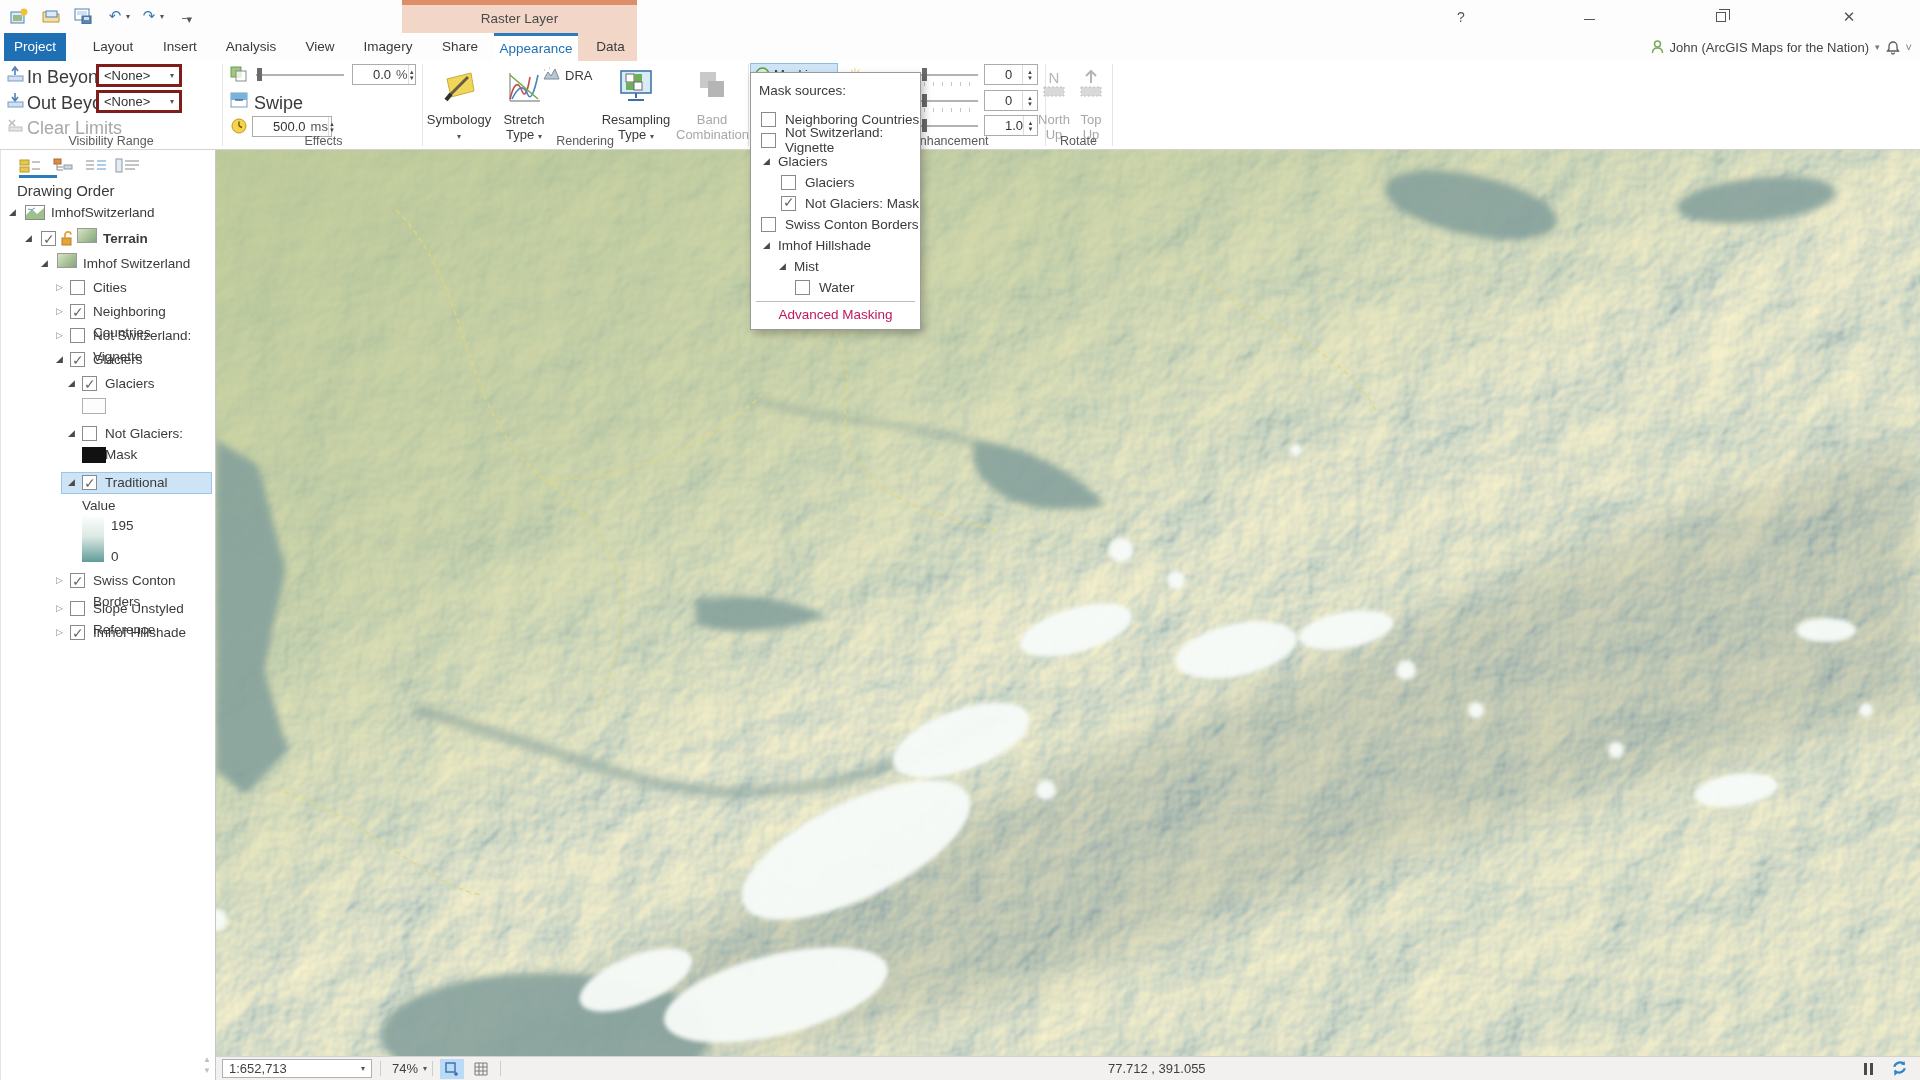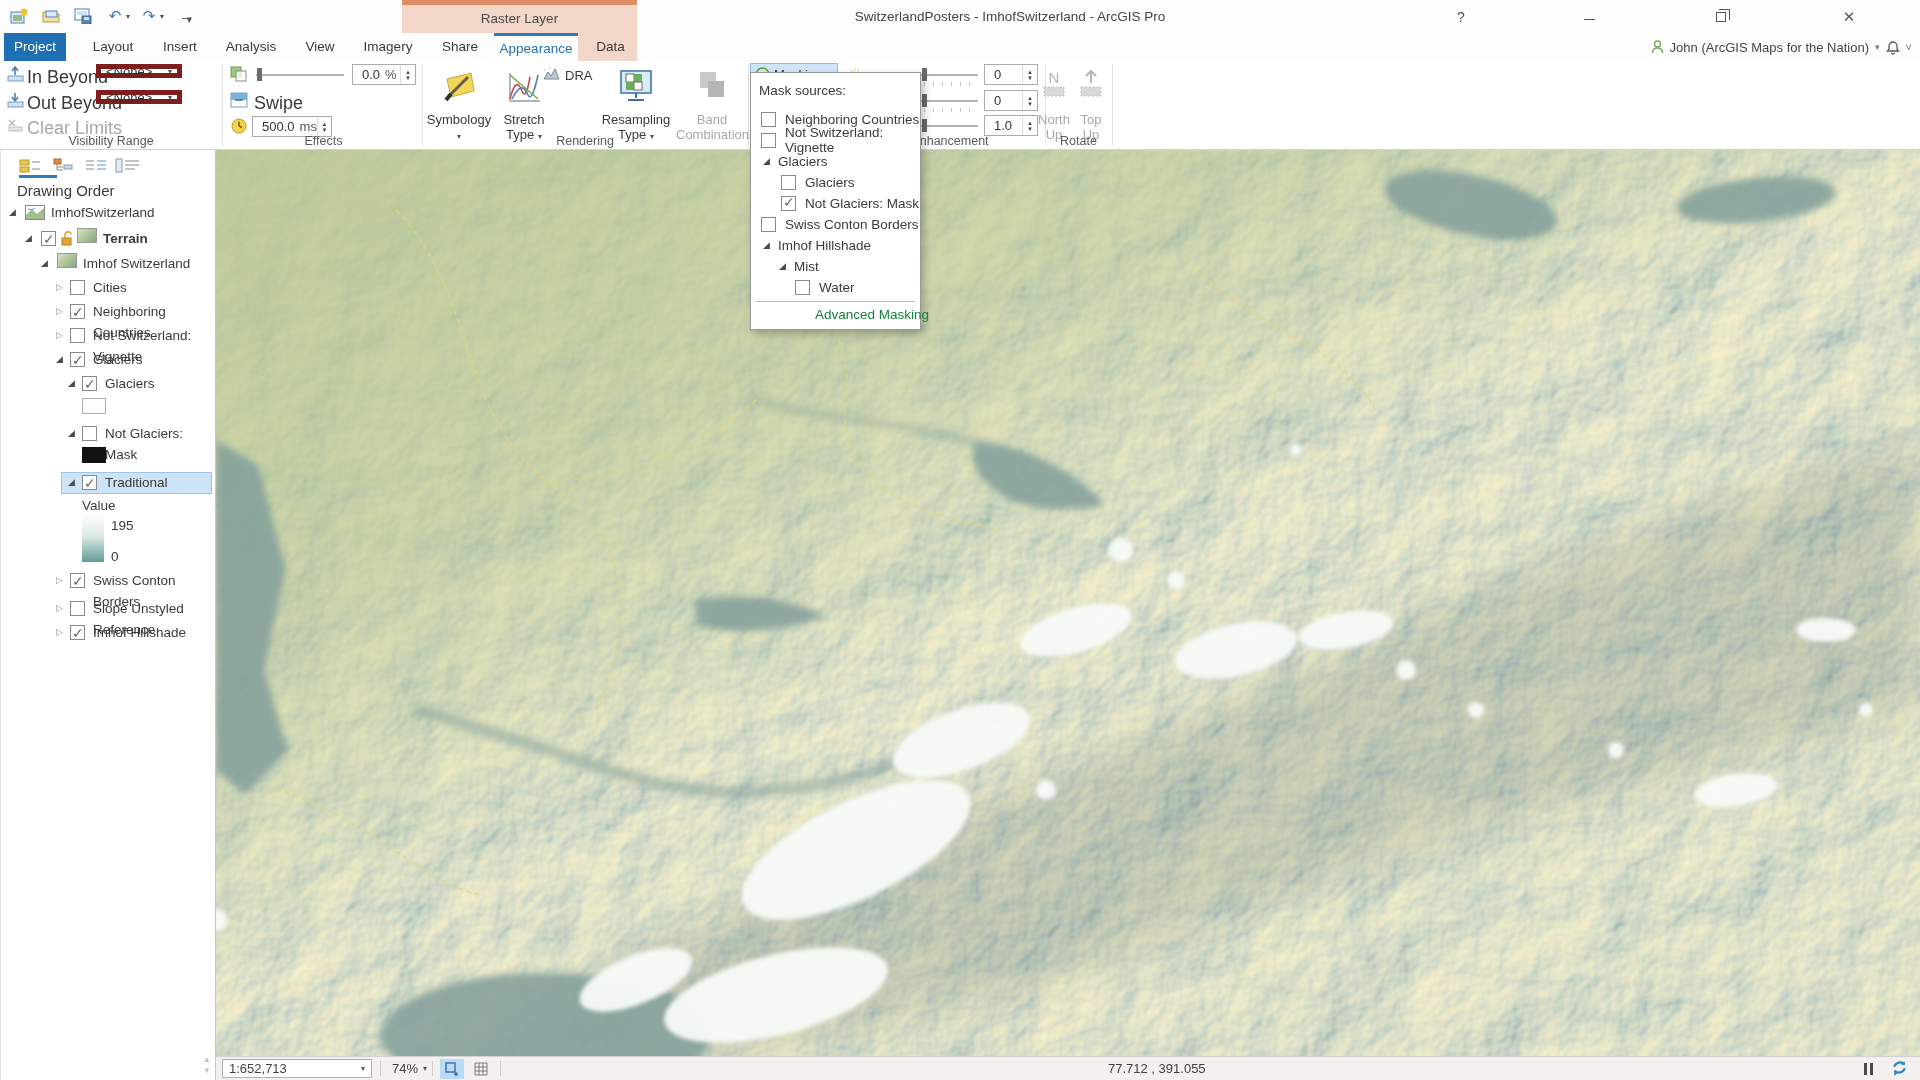--- a/index.html
+++ b/index.html
@@ -29,23 +29,23 @@
 #account{position:absolute;right:8px;top:0;height:28px;display:flex;align-items:center;gap:6px;font-size:13px;color:#444}
 .cgrey{color:#777;font-size:9px}
 
 
 #ribbon{position:absolute;left:0;top:61px;width:1920px;height:89px;background:#fff;border-bottom:1px solid #d5d3d1}
 .gsep{position:absolute;top:3px;width:1px;height:82px;background:#e6e4e2}
 .grouplabel{position:absolute;top:73px;font-size:12.5px;color:#5a5a5a;text-align:center}
 .ricon{position:absolute;width:18px;height:18px;display:flex;align-items:center;justify-content:center}
 .rlabel{position:absolute;font-size:18px;color:#3a3a3a;white-space:nowrap}
 .rlabel.dis,.dis{color:#a8a8a8}
-.combo{position:absolute;height:14px;background:#fff;border:5px solid #7f1d1d;font-size:13px;color:#333;display:flex;align-items:center;padding:0 5px}
+.combo{position:absolute;height:23px;background:#fff;border:3px solid #7f1d1d;font-size:13px;color:#333;display:flex;align-items:center;padding:0 5px}
 .combo .car{margin-left:auto;font-size:8px;color:#555}
-.spin{position:absolute;height:21px;background:#fff;border:1px solid #ababab;font-size:13px;color:#333;display:flex;align-items:center;padding-left:9px}
+.spin{position:absolute;height:21px;background:#fff;border:1px solid #ababab;font-size:13px;color:#333;display:flex;align-items:center;padding-left:20px}
 .spin .unit{margin-left:5px;color:#555}
 .spin .arrows{margin-left:auto;width:15px;height:100%;border-left:1px solid #dcdcdc;display:flex;flex-direction:column;align-items:center;justify-content:center;font-size:6px;color:#444;line-height:6px}
 .track{position:absolute;height:2px;background:#b3b3b3}
 .handle{position:absolute;top:-6px;width:5px;height:13px;background:#6b6b6b}
 .ticks{position:absolute;height:4px;background-image:repeating-linear-gradient(90deg,#c4c4c4 0 1px,transparent 1px 9px)}
 .bigbtn{position:absolute;top:2px;height:84px;text-align:center}
 .bigbtn .bico{height:40px;display:flex;align-items:flex-end;justify-content:center}
 .bigbtn .blabel{margin-top:9px;font-size:13px;line-height:15px;color:#3a3a3a}
 .bigbtn .blabel .car{font-size:8px;color:#555}
 .bigbtn.dis .blabel{color:#a8a8a8}
@@ -54,21 +54,21 @@
 #masking-btn .car{font-size:8px;color:#555;margin-left:2px}
 
 
 #mask-panel{position:absolute;left:750px;top:72px;width:171px;height:258px;background:#fff;border:1px solid #9a9a9a;box-shadow:3px 4px 8px rgba(0,0,0,.25);z-index:60;font-size:13.5px;color:#3a3a3a}
 .mrow{position:absolute;height:20px;display:flex;align-items:center}
 .cb{width:15px;height:15px;border:1px solid #8a8a8a;background:#fff;position:relative;flex:none}
 .cb.on::after{content:"✓";position:absolute;left:1px;top:-3px;font-size:14px;color:#666}
 .exp-open{font-size:9px;color:#4a4a4a}
 .exp-closed{font-size:9px;color:#8a8a8a}
 #mask-sep{position:absolute;left:5px;right:5px;top:228px;border-top:1px solid #bdbdbd}
-#mask-footer{position:absolute;left:9px;top:234px;width:100%;text-align:right;color:#15803d}
+#mask-footer{position:absolute;left:0;top:234px;width:100%;text-align:center;color:#be185d}
 
 
 #pane{position:absolute;left:0;top:150px;width:216px;height:930px;background:#fff;border-right:1px solid #c6c6c6;border-left:1px solid #e4e4e4}
 .ptab{position:absolute;top:6px;width:26px;height:18px;display:flex;align-items:center;justify-content:center}
 #ptab-underline{position:absolute;left:18px;top:25px;width:38px;height:3px;background:#2b7cbf}
 #pane-heading{position:absolute;left:16px;top:32px;font-size:15px;color:#3a3a3a}
 .trow{position:absolute;left:0;width:216px;height:21px;font-size:13.5px;color:#3a3a3a}
 .trow span{position:absolute;top:0;line-height:21px}
 .trow .cb{position:absolute;top:3px}
 .sel-hl{position:absolute;left:60px;top:322px;width:151px;height:22px;background:#cde4f7;border:1px solid #9cc5e6}
@@ -123,21 +123,20 @@
   <div class="qat-caret" style="left:126px">▾</div>
   <div class="qat-ico" style="left:138px;color:#3c78b4;font-size:15px">↷</div>
   <div class="qat-caret" style="left:160px">▾</div>
   <div class="qat-ico" style="left:176px;color:#555;font-size:11px">᠆▾</div>
 
   <div id="ctx-block">
     <div id="ctx-strip"></div>
     <span>Raster Layer</span>
   </div>
 
-  <div id="win-title">SwitzerlandPosters - ImhofSwitzerland - ArcGIS Pro</div>
 
   <div class="winbtn" style="left:1438px">?</div>
   <div class="winbtn" style="left:1566px">
       <span class="min-glyph"></span>
     </div>
   <div class="winbtn" style="left:1698px">
       <span class="restore-glyph"></span>
     </div>
   <div class="winbtn" style="left:1826px;font-size:15px">✕</div>
 </div>

